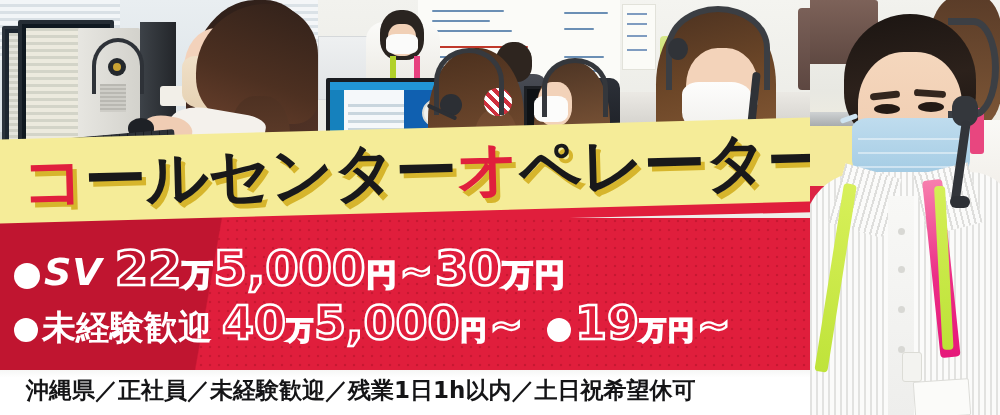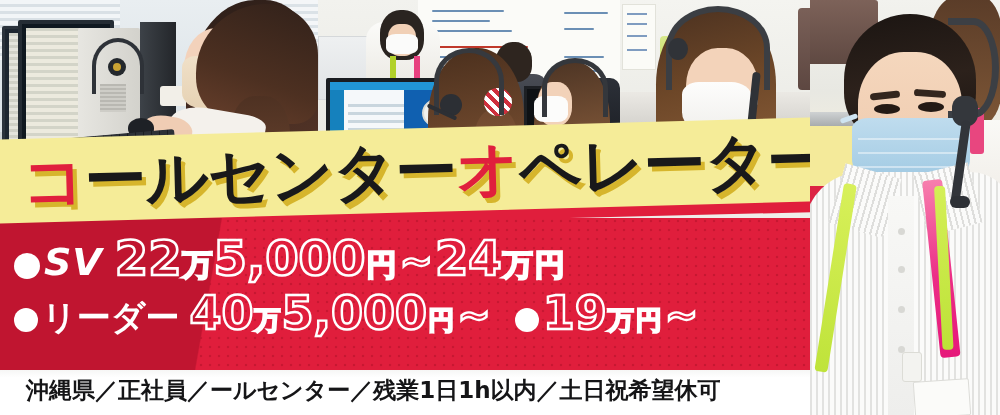--- a/index.html
+++ b/index.html
@@ -298,21 +298,21 @@
   }
   .red-band::after{
     content:"";position:absolute;left:0;top:0;width:330px;height:100%;
     background:linear-gradient(100deg,#c01530 0%,#c01530 62%,rgba(192,21,48,0) 62.4%);
   }
   .red-top-wedge{
     position:absolute;left:0;top:206px;width:880px;height:26px;
     background:#e01e3c;transform:rotate(-1.4deg);transform-origin:left top;z-index:3;
   }
 
-  .salary{position:absolute;left:0;top:202px;width:800px;height:152px;z-index:7;
+  .salary{position:absolute;left:0;top:212px;width:800px;height:152px;z-index:7;
     font-family:"DejaVu Sans","Liberation Sans",sans-serif;color:#fff;}
 
   .row{position:absolute;display:flex;align-items:baseline;white-space:nowrap;}
   .row1{left:14px;top:32px;}
   .row2{left:14px;top:88px;}
 
   .bullet{display:inline-block;width:26px;height:26px;background:#fff;border-radius:50%;
     margin-right:4px;position:relative;top:4px;}
   .bullet-sm{width:24px;height:24px;top:3px;}
 
@@ -482,45 +482,45 @@
   <div class="salary">
 
     <div class="row row1">
       <span class="bullet"></span>
       <span class="lbl lbl-sv">SV</span>
       <span class="num">22</span>
       <span class="unit">万</span>
       <span class="num">5,000</span>
       <span class="unit">円</span>
       <span class="tilde">~</span>
-      <span class="num">24</span>
+      <span class="num">30</span>
       <span class="unit">万</span>
       <span class="unit">円</span>
     </div>
 
     <div class="row row2">
       <span class="bullet bullet-sm"></span>
-      <span class="lbl">リーダー</span>
+      <span class="lbl">未経験歓迎</span>
       <span class="num num-sm">40</span>
       <span class="unit unit-sm">万</span>
       <span class="num num-sm">5,000</span>
       <span class="unit unit-sm">円</span>
       <span class="tilde">~</span>
       <span class="gap"></span>
       <span class="bullet bullet-sm"></span>
       <span class="num num-sm">19</span>
       <span class="unit unit-sm">万</span>
       <span class="unit unit-sm">円</span>
       <span class="tilde">~</span>
     </div>
 
   </div>
 
   <div class="cond-bar"></div>
-  <div class="cond-text">沖縄県／正社員／ールセンター／残業1日1h以内／土日祝希望休可</div>
+  <div class="cond-text">沖縄県／正社員／未経験歓迎／残業1日1h以内／土日祝希望休可</div>
 
   <div class="hero">
     <div class="hero-bg"></div>
     <div class="hero-bag-h"></div>
     <div class="hero-bag"></div>
     <div class="hero-shelf"></div>
     <div class="hero-ylw"></div>
     <div class="hero-red"></div>
     <div class="hero-w2hair"></div>
     <div class="hero-w2body"></div>

